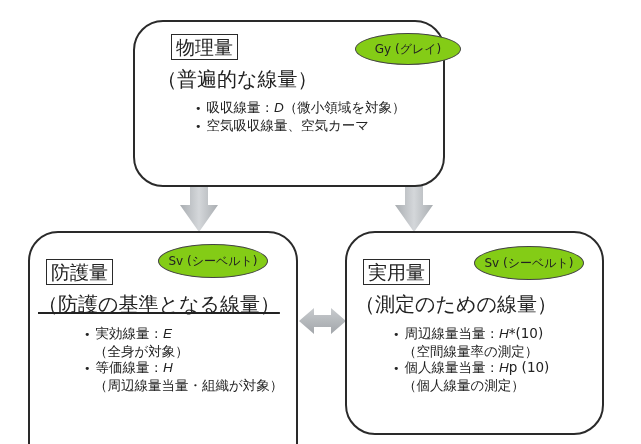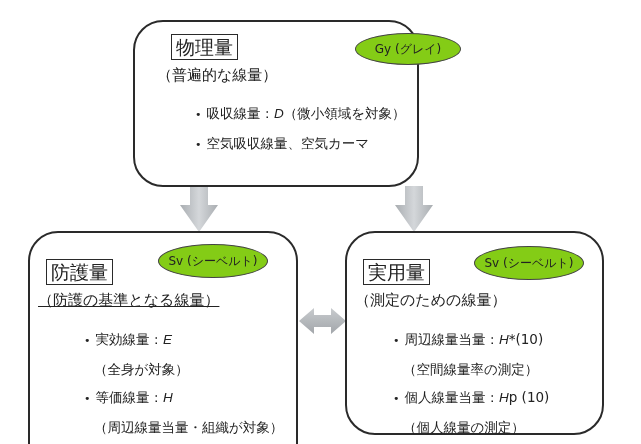--- a/index.html
+++ b/index.html
@@ -1,23 +1,23 @@
 <!DOCTYPE html>
 <html><head>
 <meta charset="utf-8">
 <style>
   html, body { margin:0; padding:0; background:#fff; }
   body { width:641px; height:444px; position:relative; overflow:hidden;
          font-family:"DejaVu Sans", "Liberation Sans", sans-serif; color:#222; }
   .box { position:absolute; border:2px solid #2a2a2a; border-radius:30px; background:#fff; box-sizing:border-box; }
   .title-box { position:absolute; border:1.5px solid #2a2a2a; padding:0 4px; font-size:19px; line-height:24px; background:#fff; }
-  .subtitle { position:absolute; font-size:15px; white-space:nowrap;text-align:right; }
+  .subtitle { position:absolute; font-size:20px; white-space:nowrap;text-align:right; }
   .unit { position:absolute; border:1px solid #444; border-radius:50%; background:#84cc16;
           font-size:12px; display:flex; align-items:center; justify-content:center; white-space:nowrap; }
-  .items { position:absolute; font-size:13.5px; line-height:28px; white-space:nowrap; }
+  .items { position:absolute; font-size:13.5px; line-height:16px; white-space:nowrap; }
   .items .bul::before { content:"•"; margin-right:5px; font-size:11px; }
   .items .sub { padding-left:10px; }
   i { font-style:italic; font-family:"Liberation Sans", sans-serif; }
   svg.arrows { position:absolute; left:0; top:0; }
 </style>
 </head>
 <body>
 
 <svg class="arrows" width="641" height="444">
   <defs>
@@ -29,21 +29,21 @@
     <linearGradient id="ag2" x1="0" x2="0" y1="0" y2="1">
       <stop offset="0" stop-color="#c8cbce"></stop>
         <stop offset="1" stop-color="#a2a6aa"></stop>
     </linearGradient>
   </defs>
   <polygon fill="url(#ag)" points="190,186 208,186 208,205 218,205 199,232 180,205 190,205"></polygon>
   <polygon fill="url(#ag)" points="405,186 423,186 423,205 433,205 414,232 395,205 405,205"></polygon>
   <polygon fill="url(#ag2)" points="299,321 314,308 314,315 331,315 331,308 346,321 331,334 331,327 314,327 314,334"></polygon>
 </svg>
 
-<div class="box" style="left:133px;top:20px;width:286px;height:167px;">
+<div class="box" style="left:133px;top:20px;width:312px;height:167px;">
   <div class="title-box" style="left:36px;top:12px;">物理量</div>
   <div class="unit" style="left:220px;top:11px;width:104px;height:30px;">Gy (グレイ)</div>
   <div class="subtitle" style="left:22px;top:44px;">（普遍的な線量）</div>
   <div class="items" style="left:60px;top:77px;">
     <div class="bul"><span>吸収線量：</span><i>D</i><span>（微小領域を対象）</span></div>
     <div class="bul"><span>空気吸収線量、空気カーマ</span></div>
   </div>
 </div>
 
 <div class="box" style="left:28px;top:231px;width:270px;height:244px;">

